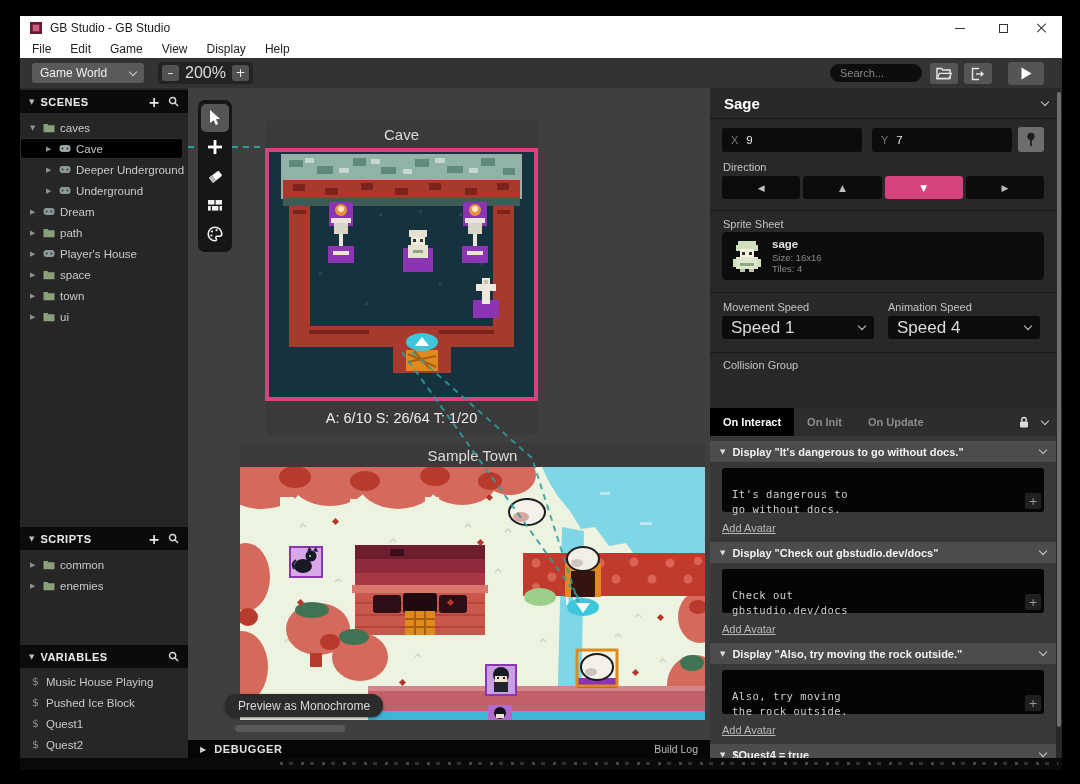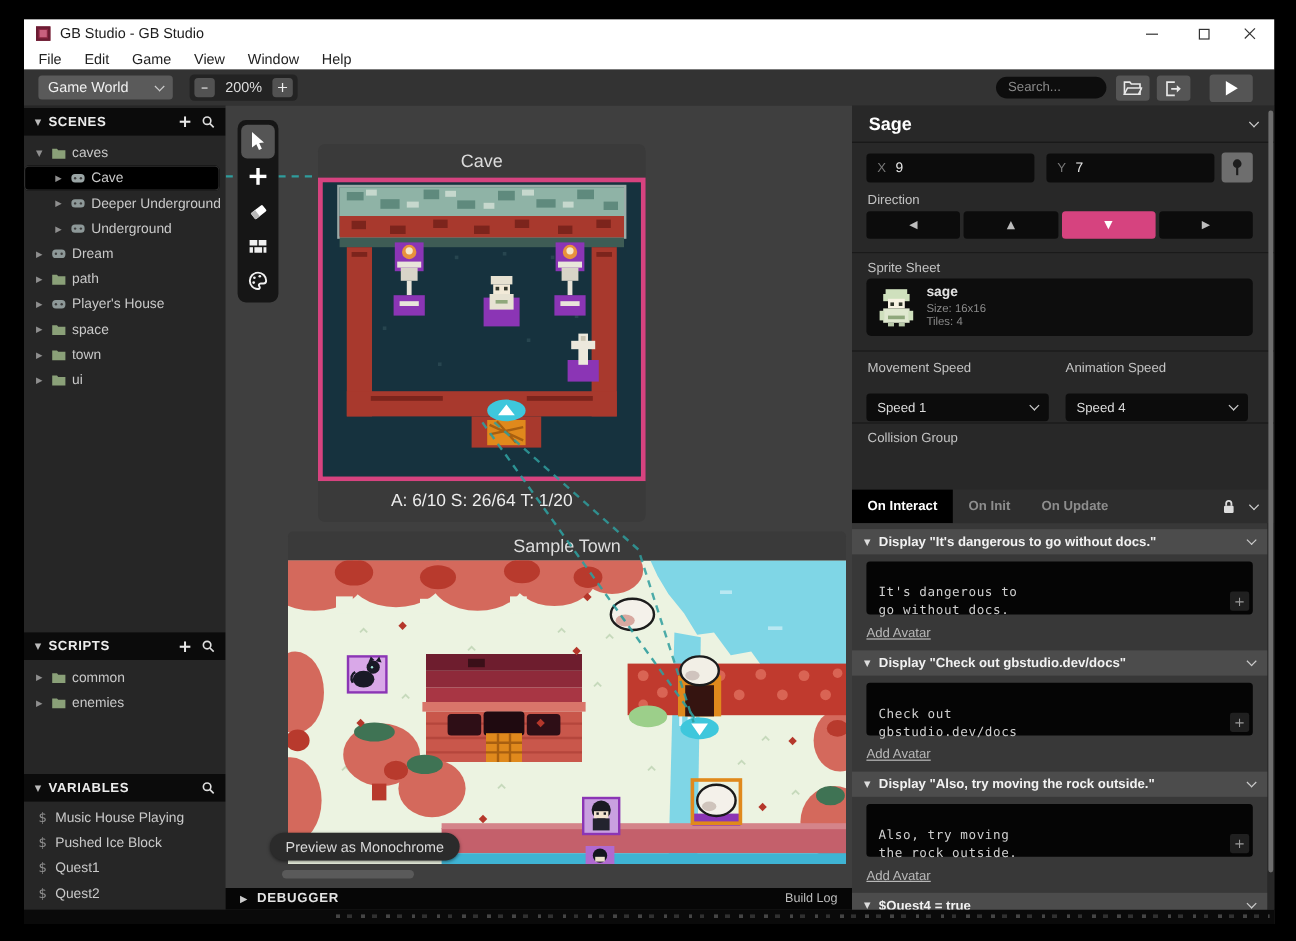--- a/index.html
+++ b/index.html
@@ -36,21 +36,21 @@
   .toolbar { position:absolute; left:0; top:42px; right:0; height:30px; background:#333;padding-left:20px; }
   .viewselect { position:absolute; left:12px; top:5px; width:112px; height:20px;
     background:#5a5a5a; border-radius:3px; display:flex; align-items:center;
     padding:0 8px; color:#f0f0f0; font-size:12px; }
   .chev { width:6px; height:6px; border-right:1.6px solid #ccc; border-bottom:1.6px solid #ccc;
     transform:rotate(45deg); margin-top:-3px; }
   .zoomwrap { position:absolute; left:138px; top:4px; height:22px; background:#232323;
     border-radius:4px; display:flex; align-items:center; padding:0 4px; gap:6px; }
   .zbtn { width:17px; height:16px; background:#525252; border-radius:3px; color:#eee;
     font-size:12px; display:flex; align-items:center; justify-content:center; }
-  .zlabel { color:#ddd; font-size:12px; min-width:36px; text-align:center; }
+  .zlabel { color:#ddd; font-size:16px; min-width:36px; text-align:center; }
   .searchbox { position:absolute; right:140px; top:6px; width:92px; height:18px;
     background:#0d0d0d; border:none; border-radius:9px; color:#bbb; font-size:11px;
     padding:0 10px; outline:none; }
   .searchbox::placeholder{ color:#8a8a8a; }
   .tbtn { position:absolute; top:5px; height:21px; background:#555; border-radius:3px;
     display:flex; align-items:center; justify-content:center; }
 
   
   .main { position:absolute; left:0; top:72px; right:0; bottom:0; }
 
@@ -120,23 +120,23 @@
   .segbtn { flex:1; height:23px; background:#0c0c0c; border-radius:3px; display:flex;
     align-items:center; justify-content:center; color:#cfcfcf; font-size:11px; }
   .segbtn .glyph { font-size:9px; color:#bdbdbd; }
   .segbtn.selected { background:#d6437f; color:#fff; }
   .segbtn.selected .glyph { color:#fff; }
   .divider { position:absolute; left:0; right:0; height:1px; background:#1a1a1a; }
   .spritebox { position:absolute; left:12px; right:18px; top:144px; height:48px;
     background:#0d0d0d; border-radius:4px; display:flex; align-items:center; }
   .spritebox .sname { font-size:11.5px; font-weight:bold; color:#e3e3e3; margin-bottom:2px; }
   .spritebox .smeta { font-size:9.5px; color:#8a8a8a; line-height:11px; }
-  .selectbox { position:absolute; top:240px; width:152px; height:23px; background:#0c0c0c;
+  .selectbox { position:absolute; top:228px; width:152px; height:23px; background:#0c0c0c;
     border-radius:3px; display:flex; align-items:center; padding:0 9px; color:#dcdcdc;
-    font-size:11px; }
+    font-size:17px; }
   .selectbox .chev { margin-left:auto; }
   .tabbar { position:absolute; left:0; right:0; top:320px; height:28px; background:#2d2d2d;
     display:flex; align-items:center; }
   .tab { height:28px; display:flex; align-items:center; padding:0 13px; font-size:11px;
     font-weight:bold; color:#8d8d8d; }
   .tab.active { background:#000; color:#fff; }
   .events { position:absolute; left:0; right:6px; top:348px; bottom:0; background:#383838;
     padding-top:5px; }
   .evhead { height:21px; background:#4c4c4c; display:flex; align-items:center; padding:0 10px;
     gap:7px; margin-bottom:5px; }
@@ -173,21 +173,21 @@
     <div class="wbtn" style="right:4px">
         <span class="cls"></span>
       </div>
   </div>
 
   <div class="menubar">
     <span>File</span>
     <span>Edit</span>
     <span>Game</span>
     <span>View</span>
-    <span>Window</span>
+    <span>Display</span>
     <span>Help</span>
   </div>
 
   <div class="toolbar">
     <div class="viewselect">
       <span style="flex:1">Game World</span>
       <span class="chev"></span>
     </div>
     <div class="zoomwrap">
       <div class="zbtn glyph">–</div>

